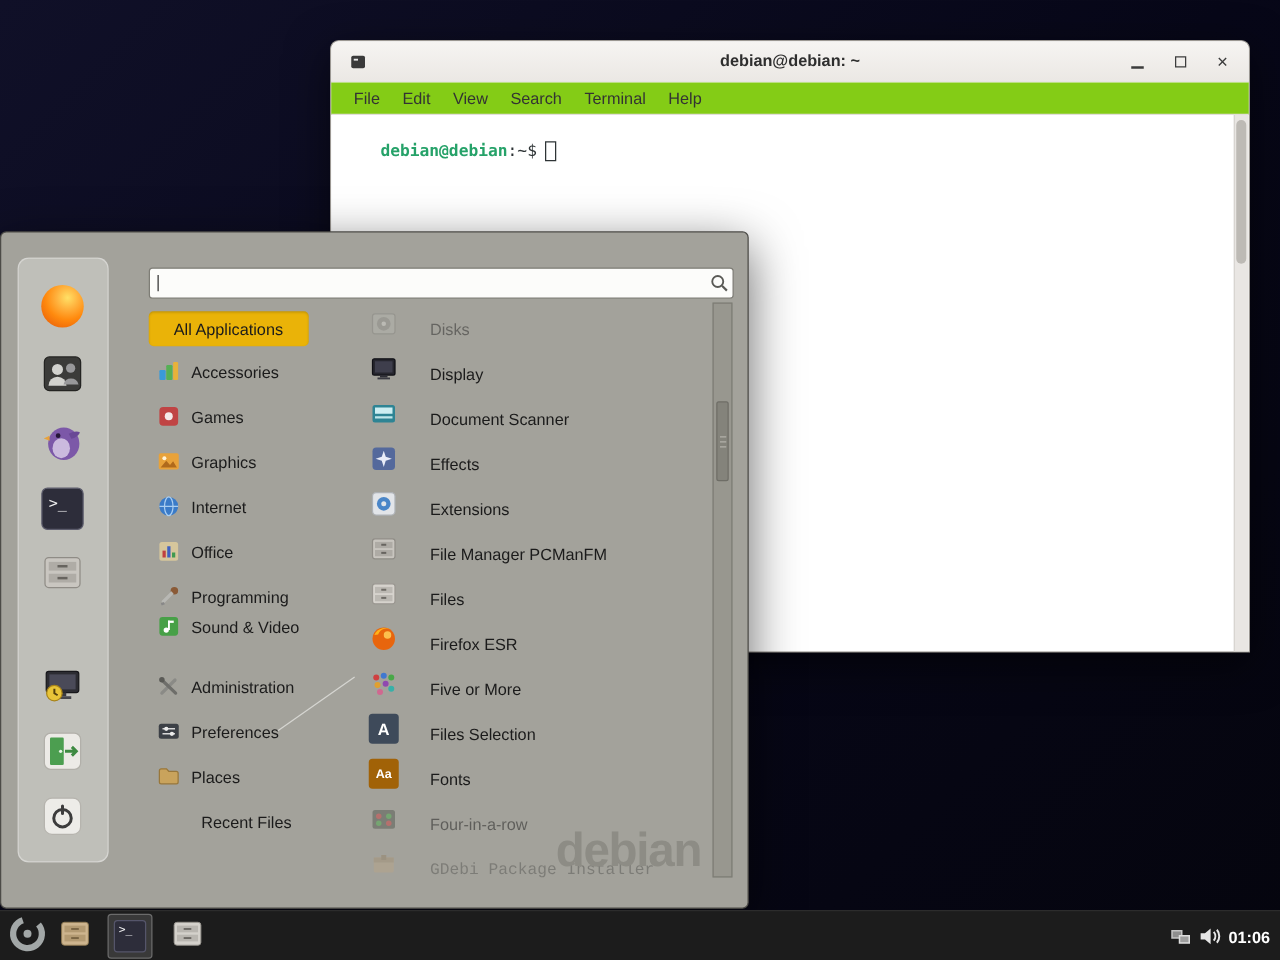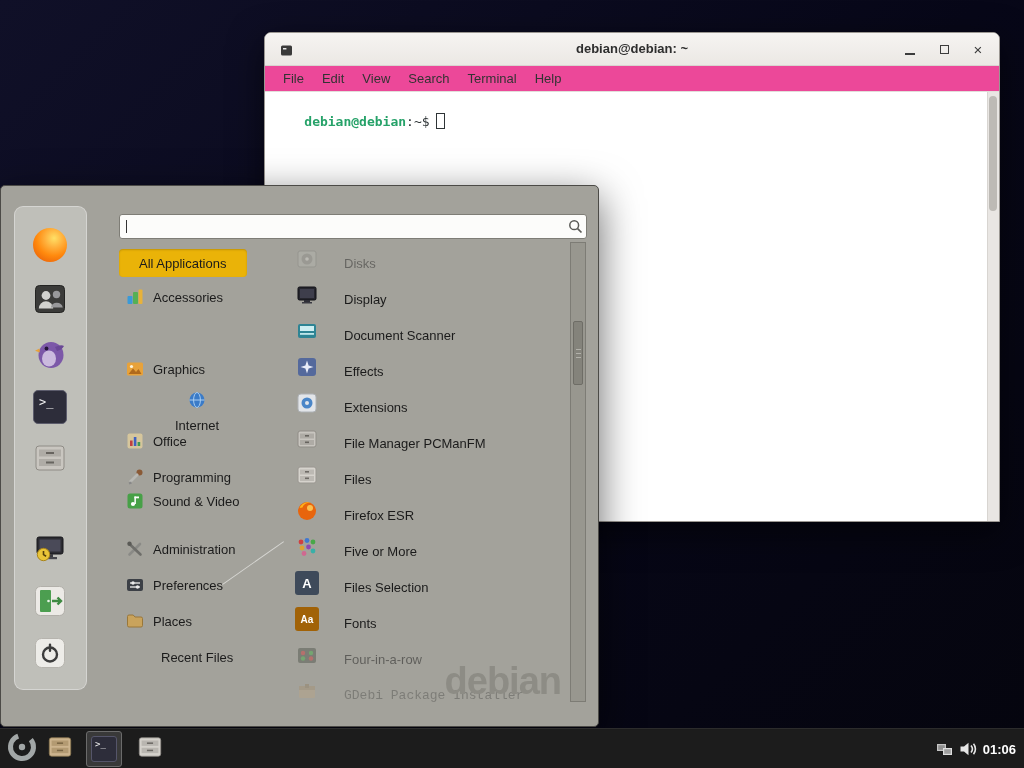--- a/index.html
+++ b/index.html
@@ -30,21 +30,21 @@
     font-size:13px; font-weight:bold; color:#2e2e2e;
   }
   #t-win-icon { position:absolute; left:15px; top:10px; }
   .t-controls { position:absolute; top:0; height:33px; display:flex; align-items:center; }
   .wc { display:inline-flex; align-items:center; justify-content:center; width:26px; height:26px; }
   .wc-min-bar { width:10px; height:2px; background:#3c3c3c; margin-top:8px; }
   .wc-max-box { width:9px; height:9px; border:1.5px solid #3c3c3c; }
   .wc-close-x { font-size:15px; color:#3c3c3c; line-height:1; }
   #t-menubar {
     position:absolute; left:0; top:33px; right:0; height:26px;
-    background:#ec4899; border-bottom:1px solid #e2deda;
+    background:#84cc16; border-bottom:1px solid #e2deda;
     display:flex; padding-left:9px;
     font-size:13px; color:#333;
   }
   .t-menu-item { padding:0 9px; line-height:26px; }
   #t-body {
     position:absolute; left:0; top:59px; right:0; bottom:0;
     background:#fff; font-family:"DejaVu Sans Mono", monospace;
     font-size:13px; padding:6px 0 0 8px; white-space:pre;
   }
   .ph-user { color:#26a269; font-weight:bold; }
@@ -300,29 +300,36 @@
     <span>All Applications</span>
   </div>
   <div class="cat-row" style="top:96px;">
     <span class="ci"><svg width="20" height="20" viewBox="0 0 20 20">
           <rect x="2.5" y="9" width="5" height="8" rx="1" fill="#3a9ad8"></rect>
           <rect x="8" y="5" width="5" height="12" rx="1" fill="#55b055"></rect>
           <rect x="13.5" y="2.5" width="4" height="14.5" rx="1" fill="#e8b23a"></rect>
         </svg></span>
     <span>Accessories</span>
   </div>
+  <div class="cat-row" style="top:132px;">
+    <span class="ci"><svg width="20" height="20" viewBox="0 0 20 20">
+          <rect x="2.5" y="2.5" width="15" height="15" rx="3" fill="#c04444"></rect>
+          <circle cx="10" cy="10" r="3.2" fill="#f4e8e8"></circle>
+        </svg></span>
+    <span>Games</span>
+  </div>
   <div class="cat-row" style="top:168px;">
     <span class="ci"><svg width="20" height="20" viewBox="0 0 20 20">
           <rect x="2" y="3.5" width="16" height="13" rx="1.5" fill="#e8a23a"></rect>
           <circle cx="6.5" cy="7.5" r="1.6" fill="#fff3d8"></circle>
           <path d="M3.5 15 l4.5 -5.5 3 3.5 2.5 -3 3 5 z" fill="#b06a1c"></path>
         </svg></span>
     <span>Graphics</span>
   </div>
-  <div class="cat-row" style="top:204px;flex-direction:column;">
+  <div class="cat-row" style="top:204px;">
     <span class="ci"><svg width="20" height="20" viewBox="0 0 20 20">
           <circle cx="10" cy="10" r="7.5" fill="#3a7bc8"></circle>
           <ellipse cx="10" cy="10" rx="3.4" ry="7.5" fill="none" stroke="#a9cdf0" stroke-width="1"></ellipse>
           <line x1="2.5" y1="10" x2="17.5" y2="10" stroke="#a9cdf0" stroke-width="1"></line>
         </svg></span>
     <span>Internet</span>
   </div>
   <div class="cat-row" style="top:240px;">
     <span class="ci"><svg width="20" height="20" viewBox="0 0 20 20">
           <rect x="2.5" y="2.5" width="15" height="15" rx="2" fill="#d6c69c"></rect>

